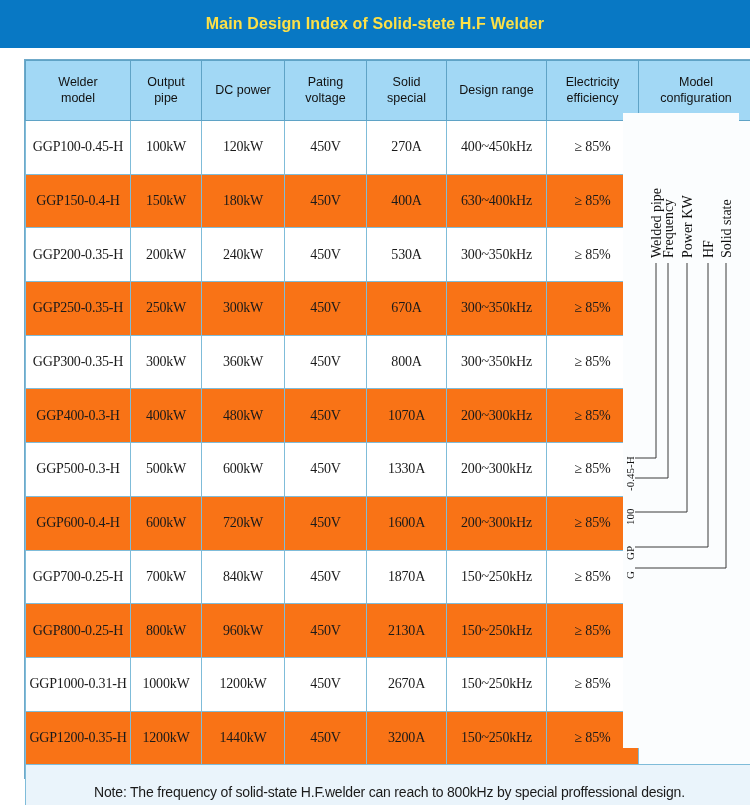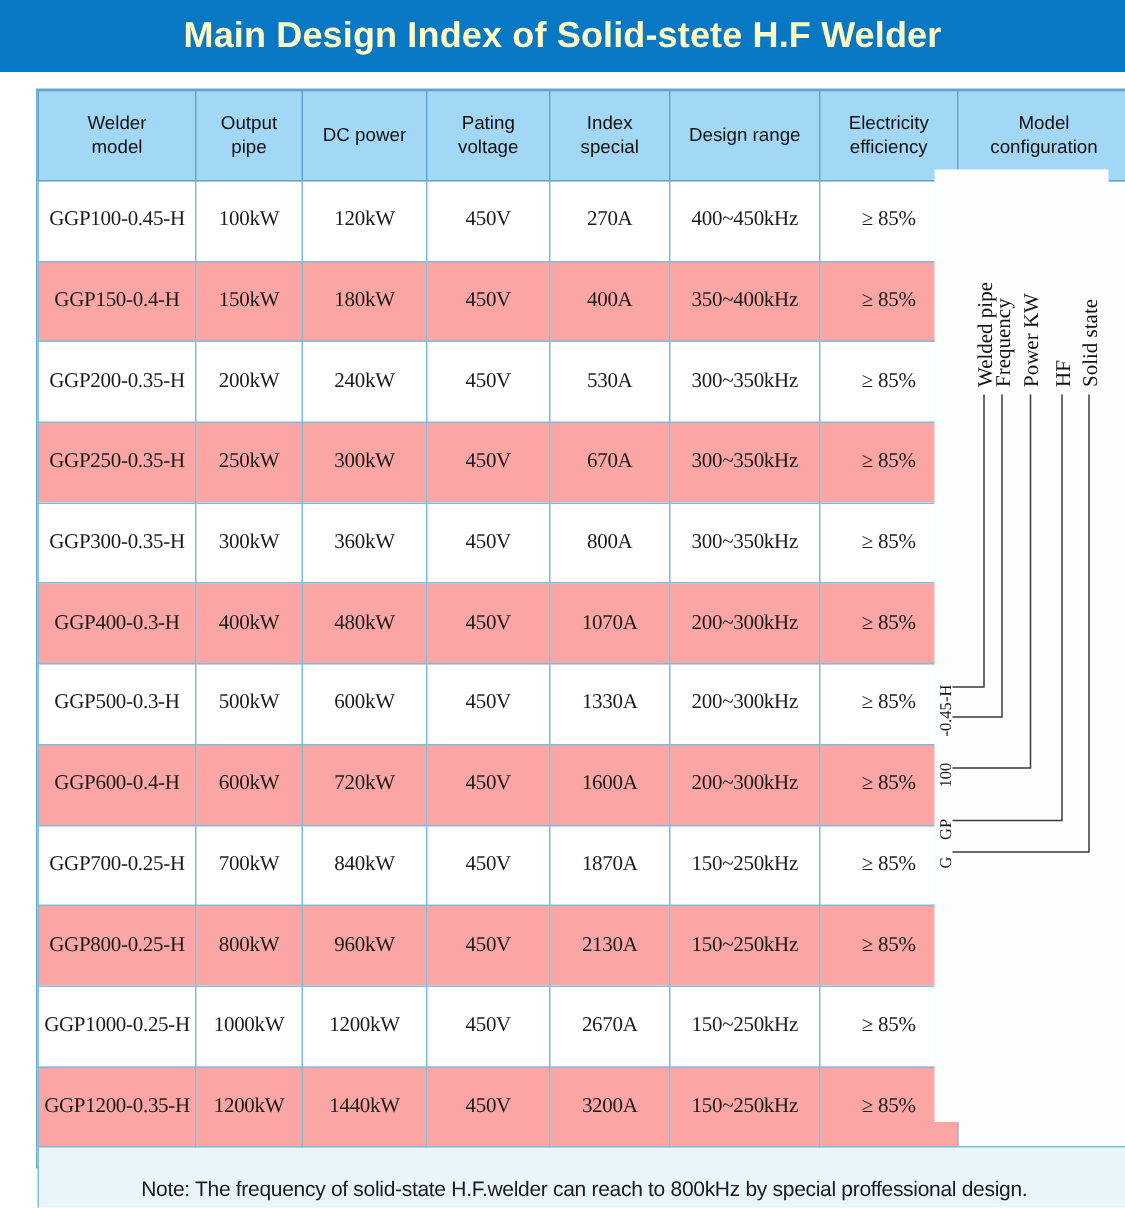--- a/index.html
+++ b/index.html
@@ -11,22 +11,22 @@
   }
   .page{position:relative;width:750px;height:805px;background:#fff;}
 
   
   .titlebar{
     position:absolute;left:0;top:0;width:750px;height:48px;
     background:#0878c4;
     display:flex;align-items:center;justify-content:center;
   }
   .titlebar .title{
-    color:#fef9c3;
-    font-size:24px;
+    color:#fde047;
+    font-size:16px;
     font-weight:600;
     letter-spacing:.1px;
     font-family:"Liberation Sans",sans-serif;
     white-space:nowrap;
   }
 
   
   .tablewrap{
     position:absolute;left:24px;top:59px;width:730px;height:720px;
     border:1px solid #6fa9c9;
@@ -66,21 +66,21 @@
     height:52.7px;
     font-size:14px;
     color:#1a1a1a;
     text-align:center;
     vertical-align:middle;
     padding:0 2px;
     background:#ffffff;
     white-space:nowrap;
     letter-spacing:-.2px;
   }
-  table.spec tr.alt td{background:#fca5a5;}
+  table.spec tr.alt td{background:#f97316;}
   table.spec td.model{
     border-top:none;border-bottom:none;
     background:#fbfdfe;
     padding:0;
     position:relative;
   }
   table.spec tr td.model{background:#fbfdfe;}
 
   .hdr-2line span{display:block;}
 
@@ -146,21 +146,21 @@
             <span>pipe</span>
           </th>
           <th>
             <span>DC power</span>
           </th>
           <th class="hdr-2line">
             <span>Pating</span>
             <span>voltage</span>
           </th>
           <th class="hdr-2line">
-            <span>Index</span>
+            <span>Solid</span>
             <span>special</span>
           </th>
           <th>
             <span>Design range</span>
           </th>
           <th class="hdr-2line">
             <span>Electricity</span>
             <span>efficiency</span>
           </th>
           <th>
@@ -178,21 +178,21 @@
             <td>400~450kHz</td>
             <td>≥ 85%</td>
             <td class="model" rowspan="12"></td>
           </tr>
           <tr class="alt">
             <td>GGP150-0.4-H</td>
             <td>150kW</td>
             <td>180kW</td>
             <td>450V</td>
             <td>400A</td>
-            <td>350~400kHz</td>
+            <td>630~400kHz</td>
             <td>≥ 85%</td>
           </tr>
           <tr>
             <td>GGP200-0.35-H</td>
             <td>200kW</td>
             <td>240kW</td>
             <td>450V</td>
             <td>530A</td>
             <td>300~350kHz</td>
             <td>≥ 85%</td>
@@ -254,21 +254,21 @@
           <tr class="alt">
             <td>GGP800-0.25-H</td>
             <td>800kW</td>
             <td>960kW</td>
             <td>450V</td>
             <td>2130A</td>
             <td>150~250kHz</td>
             <td>≥ 85%</td>
           </tr>
           <tr>
-            <td>GGP1000-0.25-H</td>
+            <td>GGP1000-0.31-H</td>
             <td>1000kW</td>
             <td>1200kW</td>
             <td>450V</td>
             <td>2670A</td>
             <td>150~250kHz</td>
             <td>≥ 85%</td>
           </tr>
           <tr class="alt">
             <td>GGP1200-0.35-H</td>
             <td>1200kW</td>

